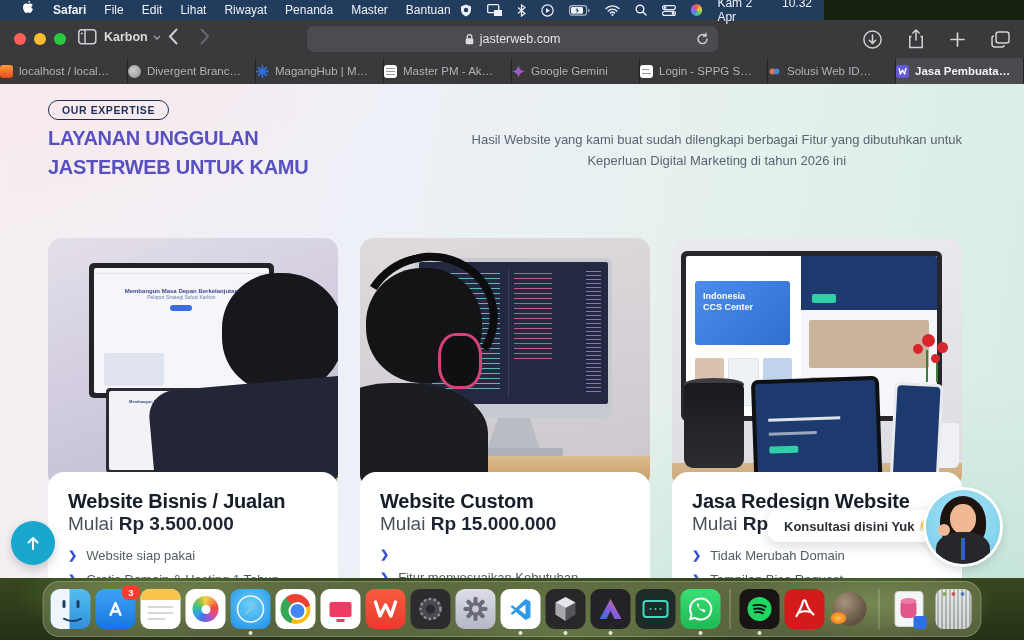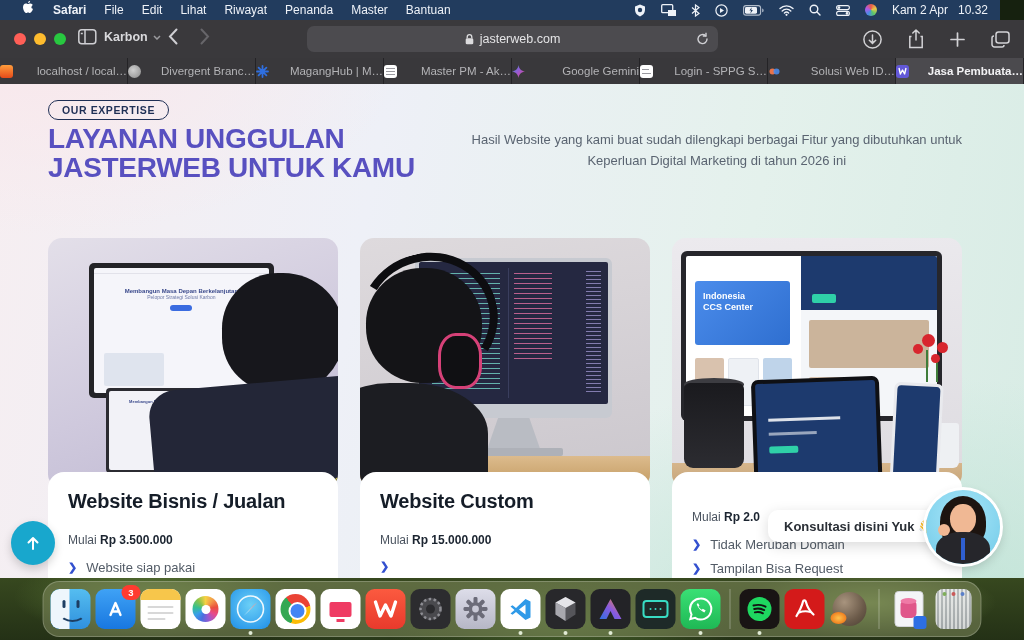--- a/index.html
+++ b/index.html
@@ -1,19 +1,19 @@
 <!DOCTYPE html>
 <html><head>
 <meta charset="utf-8">
 <style>
   html,body{margin:0;padding:0}
   body{width:1024px;height:640px;overflow:hidden;position:relative;
        font-family:"Liberation Sans",sans-serif;background:#16210f;-webkit-font-smoothing:antialiased}
   
-  .menubar{position:absolute;top:0;left:0;width:1000px;height:20px;background:#223c5e;
+  .menubar{position:absolute;top:0;left:0;width:824px;height:20px;background:#223c5e;
            display:flex;align-items:center;color:#eef2f8;font-size:12px;z-index:40}
   .mb-left{display:flex;align-items:center;gap:0;padding-left:12px}
   .mb-item{padding:0 9px;line-height:20px}
   .mb-item.bold{font-weight:700}
   .mb-right{margin-left:auto;display:flex;align-items:center;gap:15px;padding-right:12px}
   .mb-right svg{display:block}
   .mb-clock{display:flex;gap:10px;font-size:12px}
   
   .window{position:absolute;top:20px;left:0;width:1024px;height:558px;background:#3a393c;z-index:30}
   .toolbar{position:relative;height:38px;background:#3a393c}
@@ -23,42 +23,42 @@
   .tb-ico{position:absolute;top:9px;color:#cfcfd3}
   .tabgroup{position:absolute;left:104px;top:10px;font-size:12.5px;font-weight:700;color:#d9d9dc;display:flex;align-items:center;gap:5px}
   .nav-back{position:absolute;left:168px;top:8px;font-size:17px;color:#cfcfd3}
   .nav-fwd{position:absolute;left:200px;top:8px;font-size:17px;color:#67666a}
   .urlbar{position:absolute;left:307px;top:6px;width:411px;height:26px;background:#4c4b4f;border-radius:7px;
           display:flex;align-items:center;justify-content:center;gap:6px;color:#e4e4e6;font-size:12.5px}
   .urlbar .reload{position:absolute;right:9px;top:6px}
   .tb-right{position:absolute;right:14px;top:9px;display:flex;gap:26px;align-items:center;color:#d2d2d5}
   
   .tabstrip{display:flex;height:26px;background:#2e2d30}
-  .tab{flex:1;display:flex;align-items:center;justify-content:space-between;gap:18px;background:#39383b;
+  .tab{flex:1;display:flex;align-items:center;justify-content:flex-start;gap:6px;background:#39383b;
        border-right:1px solid #242326;color:#b3b3b6;font-size:11.5px;overflow:hidden;white-space:nowrap}
   .tab.active{background:#4b4a4e;color:#f2f2f4;font-weight:700}
   .fav{width:13px;height:13px;flex:none;border-radius:3px;position:relative}
   
   .content{position:absolute;top:64px;left:0;width:1024px;height:494px;overflow:hidden;
     background:
       radial-gradient(820px 420px at 88% 110%, #bfe3d6 0%, rgba(191,227,214,0) 60%),
       radial-gradient(700px 320px at 2% -5%, #f8e8ec 0%, rgba(248,232,236,0) 55%),
       linear-gradient(100deg,#f6eef1 0%,#eef0f7 35%,#e4f1ec 70%,#d8ece5 100%)}
   .badge{position:absolute;left:48px;top:16px;border:1.5px solid #1f2f55;border-radius:999px;
          padding:3px 13px;font-size:10.5px;letter-spacing:.6px;font-weight:600;color:#1f2f55}
-  .h1{position:absolute;left:48px;top:40px;font-size:28px;line-height:29px;font-weight:800;
+  .h1{position:absolute;left:48px;top:40px;font-size:20px;line-height:29px;font-weight:800;
       letter-spacing:-.3px;color:#5850c0}
   .desc{position:absolute;right:62px;top:45px;text-align:center;font-size:13px;line-height:21px;color:#5a6471}
   .card{position:absolute;top:154px;width:290px}
   .c1{left:48px}.c2{left:360px}.c3{left:672px}
   .card-img{height:250px;border-radius:14px;position:relative;overflow:hidden}
   .card-body{position:relative;margin-top:-16px;background:#fff;border-radius:16px 16px 0 0;
              height:170px;padding:18px 20px 0 20px;box-sizing:border-box}
   .c-title{font-size:20px;font-weight:800;color:#151d28;letter-spacing:-.2px}
-  .c-price{margin-top:20px;font-size:12px;color:#49525e}
+  .c-price{margin-top:0;font-size:19px;color:#49525e}
   .c-price b{color:#1b2430}
   .c-feat{margin-top:13px}
   .feat{display:flex;align-items:center;gap:9px;font-size:13px;color:#525b66}
   .feat + .feat{margin-top:9px}
   .chev{color:#3350cf;font-size:11px;font-weight:700}
   
   .abs{position:absolute}
   
   .s1{background:linear-gradient(160deg,#e3dfe9 0%,#cfc9dd 55%,#beb8d1 100%)}
   .s1 .mon{left:14%;top:10%;width:64%;height:54%;background:#232327;border-radius:5px;padding:5px;box-sizing:border-box}
@@ -527,20 +527,21 @@
               <div class="abs tg"></div>
         </div>
           </div>
         <div class="abs phone">
             <div class="pscr"></div>
           </div>
         <div class="abs cuprim"></div>
           <div class="abs cup"></div>
       </div>
       <div class="card-body">
+        <div class="c-title">Jasa Redesign Website</div>
         <div class="c-price">
           <span>Mulai</span> <b>Rp 2.0</b>
         </div>
         <div class="c-feat">
           <div class="feat">
               <span class="chev">❯</span>
               <span>Tidak Merubah Domain</span>
             </div>
           <div class="feat">
               <span class="chev">❯</span>

